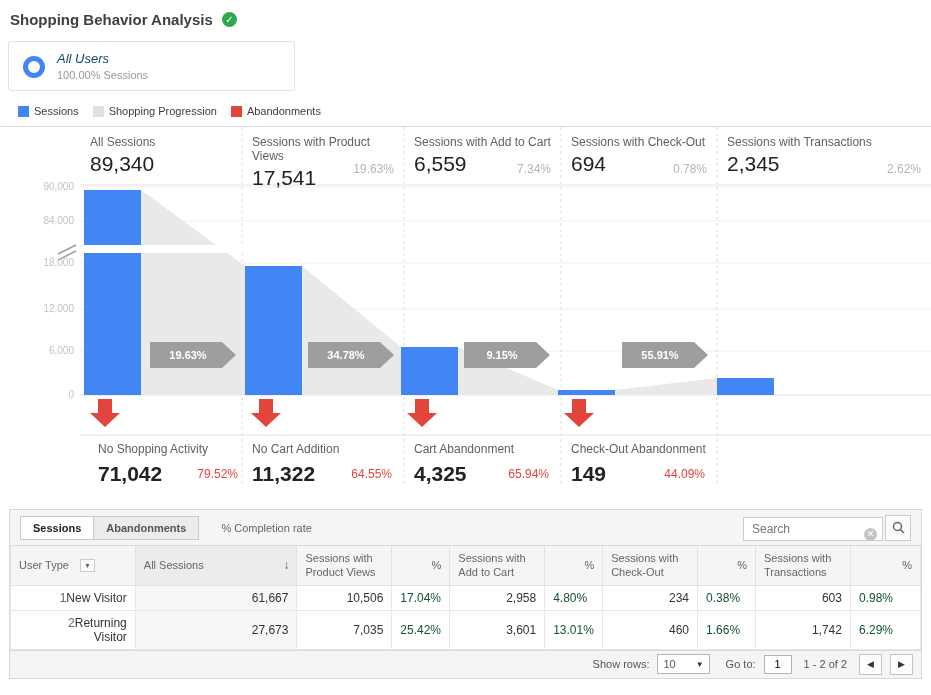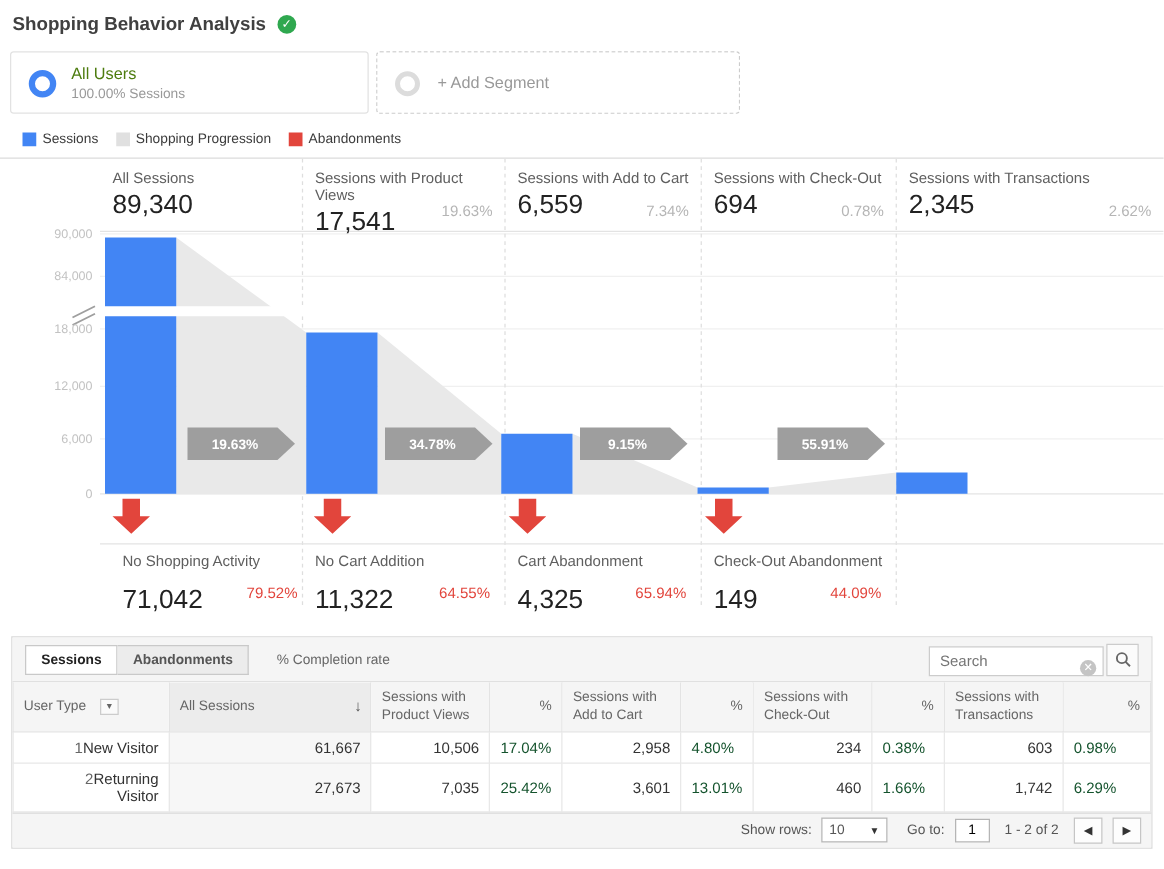--- a/index.html
+++ b/index.html
@@ -15,41 +15,41 @@
 
   
   .segments { display: flex; gap: 6px; padding: 8px 10px 0 8px; }
   .segment-box { position: relative; width: 287px; height: 50px; background: #fff;
     border: 1px solid #e2e2e2; border-radius: 3px; cursor: pointer; }
   .segment-box.dashed { border: 1px dashed #ccc; width: 291px; }
   .seg-donut { position: absolute; left: 14px; top: 14px; width: 22px; height: 22px;
     border: 5px solid #4285f4; border-radius: 50%; }
   .seg-donut.gray { border: 4px solid #dcdcdc; width: 20px; height: 20px; top: 15px; }
   .seg-text { margin-left: 48px; padding-top: 9px; }
-  .seg-name { font-size: 13px; color: #4d7c0f; }
+  .seg-name { font-size: 13px; color: #0c4a6e; font-style: italic; }
   .seg-detail { font-size: 11px; color: #999; margin-top: 3px; }
   .seg-add { margin-left: 48px; line-height: 48px; font-size: 13px; color: #999; }
 
   
   .legend { display: flex; align-items: center; padding: 14px 0 9px 18px; }
   .legend-item { display: flex; align-items: center; margin-right: 14px; }
   .swatch { width: 11px; height: 11px; margin-right: 5px; }
   .legend-label { font-size: 11px; color: #3c3c3c; }
   .rule { border-top: 1px solid #dcdcdc; }
 
   
   .funnel-panel { position: relative; height: 360px; }
   .fp-svg { position: absolute; left: 0; top: 0; }
   .stage-cell { position: absolute; top: 0; height: 58px; padding: 8px 10px; }
   .stage-label { font-size: 12px; color: #5f5f5f; }
   .stage-value { font-size: 21px; color: #222; margin-top: 3px; }
   .stage-pct { position: absolute; right: 10px; bottom: 9px; font-size: 12px; color: #b5b5b5; }
   .aband-cell { position: absolute; top: 312px; height: 48px; padding: 3px 10px; }
   .aband-label { font-size: 12px; color: #5f5f5f; }
-  .aband-value { font-size: 21px; color: #222; margin-top: 12px; }
+  .aband-value { font-size: 21px; color: #222; margin-top: 6px; font-weight: bold; }
   .aband-pct { position: absolute; right: 12px; bottom: 6px; font-size: 12px; color: #e2453c; }
 
   
   .table-block { margin: 22px 9px 0; border: 1px solid #d9d9d9; background: #fff; }
   .tabs-bar { display: flex; align-items: center; background: #f5f5f5;
     border-bottom: 1px solid #d9d9d9; padding: 6px 10px; height: 36px; }
   .tab { font-size: 11px; font-weight: bold; padding: 5px 12px; border: 1px solid #c9c9c9;
     background: #ececec; color: #555; cursor: pointer; }
   .tab.active { background: #fff; color: #222; }
   .tab + .tab { border-left: none; }
@@ -98,24 +98,20 @@
   <span class="check-badge">✓</span>
 </div>
 
 <div class="segments">
   <div class="segment-box">
     <span class="seg-donut"></span>
     <div class="seg-text">
       <div class="seg-name">All Users</div>
       <div class="seg-detail">100.00% Sessions</div>
     </div>
-  </div>
-  <div class="segment-box dashed">
-    <span class="seg-donut gray"></span>
-    <div class="seg-add">+ Add Segment</div>
   </div>
 </div>
 
 <div class="legend">
   <div class="legend-item">
     <span class="swatch" style="background:#4285f4"></span>
     <span class="legend-label">Sessions</span>
   </div>
   <div class="legend-item">
     <span class="swatch" style="background:#e0e0e0"></span>

